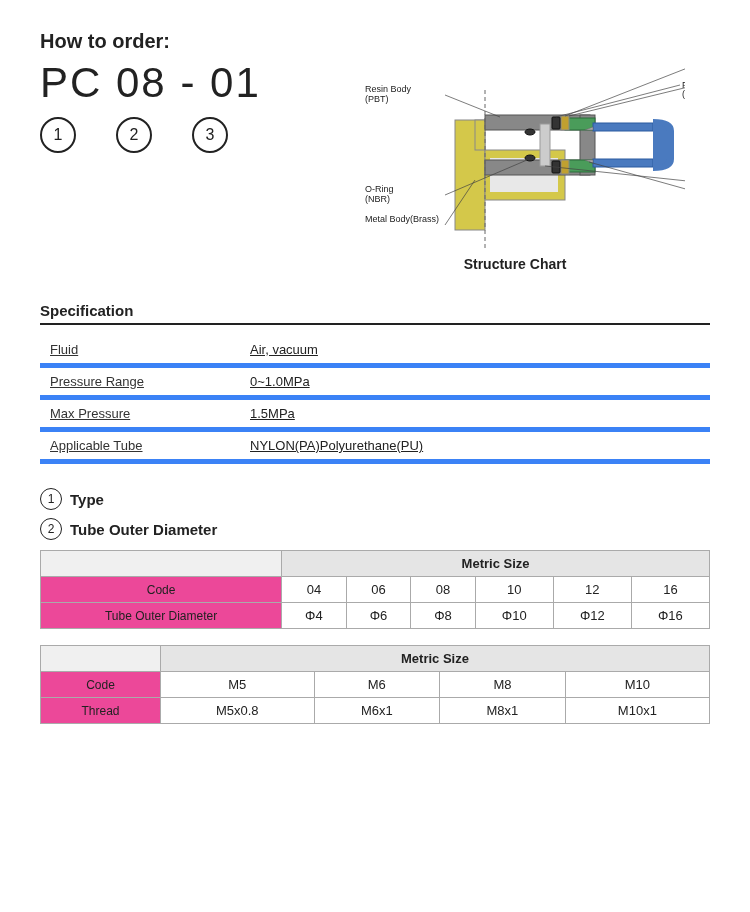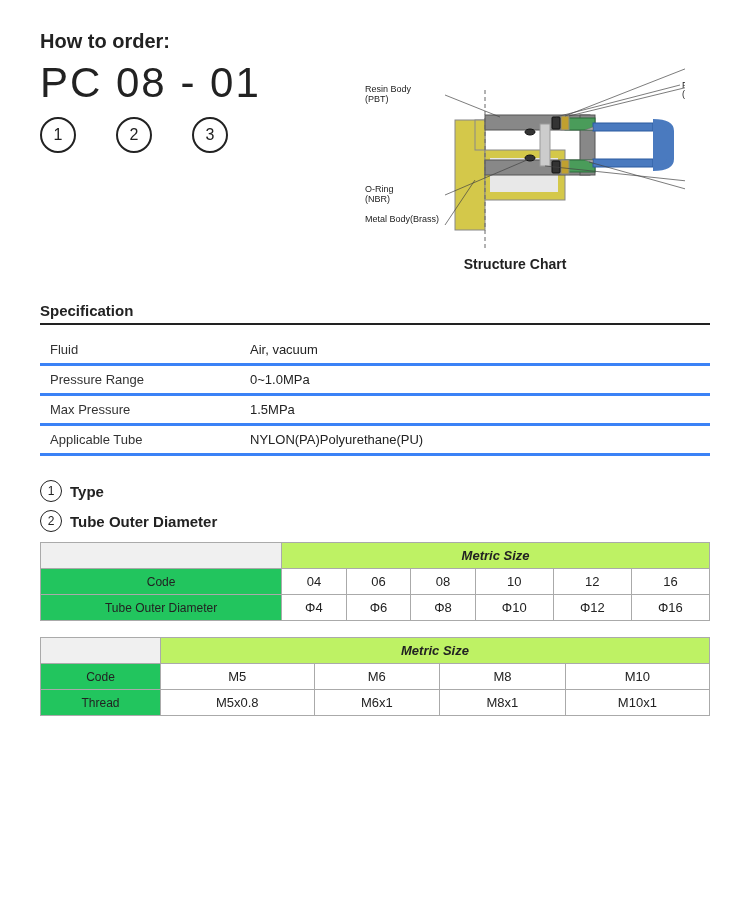--- a/index.html
+++ b/index.html
@@ -82,22 +82,23 @@
       margin-bottom: 11px;
     }
 
     .spec-table {
       width: 100%;
       border-collapse: collapse;
     }
 
     .spec-table td {
       padding: 6px 10px;
-      border-bottom: 3px solid #3b82f6;
+      border-bottom: 5px solid #3b82f6;
       font-size: 13px;
+      text-decoration: underline;
     }
 
     .spec-table td:first-child {
       width: 200px;
       color: #333;
     }
 
     
     .type-section {
       margin-bottom: 10px;
@@ -135,29 +136,28 @@
     }
 
     .size-table th, .size-table td {
       border: 1px solid #aaa;
       padding: 5px 8px;
       text-align: center;
       font-size: 13px;
     }
 
     .size-table .label-col {
-      background: #22c55e;
+      background: #ec4899;
       font-size: 12px;
       text-align: center;
       vertical-align: middle;
     }
 
     .size-table .metric-header {
-      background: #bef264;
-      font-style: italic;
+      background: #e5e5e5;
     }
 
     
     .diagram-svg {
       width: 340px;
       height: 220px;
     }
   </style>
 </head>
 <body>

